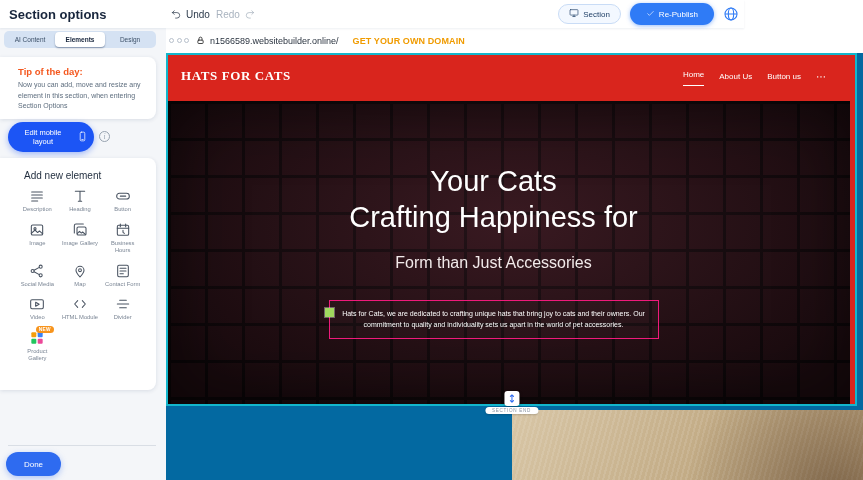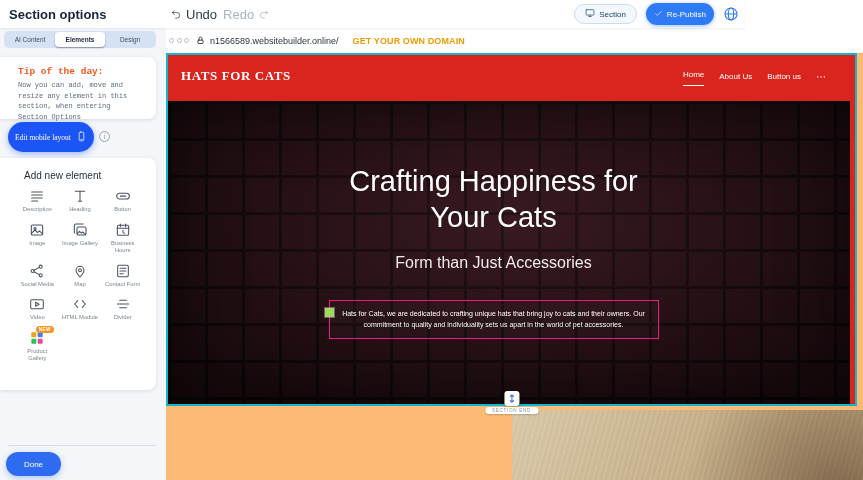--- a/index.html
+++ b/index.html
@@ -3,50 +3,50 @@
 <meta charset="utf-8">
 <style>
   html,body{margin:0;padding:0;width:863px;height:480px;overflow:hidden;
     font-family:"Liberation Sans",sans-serif;background:#fff;}
   .stage{position:relative;width:863px;height:480px;background:#fff;}
 
   
   .topbar{position:absolute;left:0;top:0;width:744px;height:28px;background:#fff;
     z-index:40;box-shadow:0 1px 2px rgba(20,40,80,.07);}
   .app-title{position:absolute;left:9px;top:7px;font-size:13px;font-weight:bold;color:#17253c;}
-  .history{position:absolute;left:171px;top:0;height:28px;display:flex;align-items:center;gap:6px;font-size:13px;}
+  .history{position:absolute;left:171px;top:0;height:28px;display:flex;align-items:center;gap:6px;font-size:10px;}
   .hist-group{display:flex;align-items:center;gap:4px;color:#2c3a4b;}
   .hist-group.disabled{color:#a9b3bf;}
   .hist-group svg{width:11px;height:11px;}
   .actions{position:absolute;right:5px;top:0;height:28px;display:flex;align-items:center;gap:9px;}
   .btn-preview{display:flex;align-items:center;gap:4px;height:20px;padding:0 10px;border-radius:10px;
     background:#f3f8ff;border:1px solid #c9dcf6;color:#1f3f66;font-size:8px;cursor:pointer;}
   .btn-preview svg{width:10px;height:10px;}
-  .btn-republish{display:flex;align-items:center;gap:4px;height:22px;padding:0 8px;border-radius:11px;
+  .btn-republish{display:flex;align-items:center;gap:4px;height:22px;padding:0 16px;border-radius:11px;
     background:#2f7bf6;color:#fff;font-size:8px;border:none;box-shadow:0 1px 4px rgba(47,123,246,.5);cursor:pointer;}
   .btn-republish svg{width:9px;height:9px;}
   .globe-btn{width:16px;height:16px;color:#2f7bf6;cursor:pointer;display:flex;}
   .globe-btn svg{width:16px;height:16px;}
 
   
   .sidebar{position:absolute;left:0;top:28px;width:166px;height:452px;background:#f4f6f9;z-index:30;}
   .tab-switcher{position:absolute;left:4px;top:3px;width:152px;height:17px;background:#d5e2f3;
     border-radius:5px;display:flex;padding:1px;box-sizing:border-box;}
   .tab{flex:1;display:flex;align-items:center;justify-content:center;font-size:6.5px;color:#3c5068;
     border-radius:4px;cursor:pointer;}
   .tab.active{background:#fff;color:#17253c;font-weight:bold;box-shadow:0 1px 1.5px rgba(23,43,77,.45);}
 
   .tip-card{position:absolute;left:0;top:29px;width:156px;height:62px;background:#fff;
-    border-radius:0 8px 8px 0;box-shadow:0 1px 4px rgba(20,40,80,.12);font-family:Liberation Mono, monospace;}
+    border-radius:0 8px 8px 0;box-shadow:0 1px 4px rgba(20,40,80,.12);}
   .tip-title{margin:9px 0 3px 18px;font-size:9.5px;font-weight:bold;color:#f4581f;}
   .tip-body{margin:0 13px 0 18px;font-size:7px;line-height:1.5;color:#5d6d7e;}
 
   .edit-mobile{position:absolute;left:8px;top:94px;width:86px;height:30px;border-radius:16px;background:#1c55f5;
     color:#fff;display:flex;align-items:center;justify-content:center;gap:5px;font-size:7.5px;border:none;
-    box-shadow:0 2px 6px rgba(28,85,245,.4);cursor:pointer;font-family:Liberation Serif, serif;}
+    box-shadow:0 2px 6px rgba(28,85,245,.4);cursor:pointer;}
   .edit-mobile svg{width:11px;height:11px;}
   .info-dot{position:absolute;left:99px;top:103px;width:11px;height:11px;border-radius:50%;
     border:1px solid #97a3b0;color:#97a3b0;font-size:7.5px;display:flex;align-items:center;justify-content:center;
     font-family:"Liberation Serif",serif;font-style:italic;cursor:pointer;box-sizing:border-box;}
 
   .add-card{position:absolute;left:0;top:130px;width:156px;height:232px;background:#fff;
     border-radius:0 8px 8px 0;box-shadow:0 1px 4px rgba(20,40,80,.12);}
   .add-title{margin:12px 0 7px 24px;font-size:10px;color:#1f2c3d;}
   .element-grid{display:grid;grid-template-columns:repeat(3,1fr);row-gap:8px;padding:0 12px 0 16px;}
   .element-item{display:flex;flex-direction:column;align-items:center;text-align:center;position:relative;cursor:pointer;}
@@ -55,21 +55,21 @@
   .element-label{margin-top:2px;font-size:5.8px;color:#7a8594;line-height:1.3;max-width:38px;}
   .badge-new{position:absolute;top:-4px;right:5px;background:#f7941d;color:#fff;font-size:4.8px;
     font-weight:bold;padding:1px 3px;border-radius:5px;letter-spacing:.2px;}
 
   .sidebar-divider{position:absolute;left:8px;top:417px;width:148px;height:1px;background:#d9dee5;}
   .btn-done{position:absolute;left:6px;top:424px;width:55px;height:24px;border-radius:13px;background:#2e6bf0;
     color:#fff;font-size:8px;display:flex;align-items:center;justify-content:center;border:none;
     box-shadow:0 2px 6px rgba(46,107,240,.35);cursor:pointer;}
 
   
-  .main{position:absolute;left:166px;top:28px;width:697px;height:452px;background:#fdba74;}
+  .main{position:absolute;left:166px;top:28px;width:697px;height:452px;background:#0369a1;}
   .browser-bar{position:absolute;left:0;top:0;width:100%;height:25px;display:flex;align-items:center;background:#fff;}
   .dots{display:flex;gap:2.5px;margin-left:3px;}
   .dot{width:5px;height:5px;border-radius:50%;border:1px solid #b7c0cb;box-sizing:border-box;}
   .lock{width:9px;height:9px;color:#333;margin-left:7px;display:flex;}
   .lock svg{width:9px;height:9px;}
   .url{font-size:9px;color:#2b3440;margin-left:5px;}
   .cta{font-size:9px;font-weight:bold;color:#f09b00;margin-left:6px;letter-spacing:.1px;cursor:pointer;padding-left:8px;}
 
   .preview{position:absolute;left:0;top:25px;width:691px;height:353px;border:2px solid #13b6cc;
     box-sizing:border-box;background:#1c0f14;}
@@ -368,22 +368,22 @@
           <span class="nav-item active">Home</span>
           <span class="nav-item">About Us</span>
           <span class="nav-item">Button us</span>
           <span class="nav-more">⋯</span>
         </div>
       </div>
 
       <div class="hero">
         <div class="hero-content">
           <div class="hero-heading">
+            <span>Your Cats</span>
             <span>Crafting Happiness for</span>
-            <span>Your Cats</span>
           </div>
           <div class="hero-sub">Form than Just Accessories</div>
           <div class="hero-paragraph">
             <span class="drag-handle-green"></span>
             <span>Hats for Cats, we are dedicated to crafting unique hats that bring joy to cats and their owners. Our commitment to quality and individuality sets us apart in the world of pet accessories.</span>
           </div>
         </div>
       </div>
 
       <div class="scrollbar"></div>

